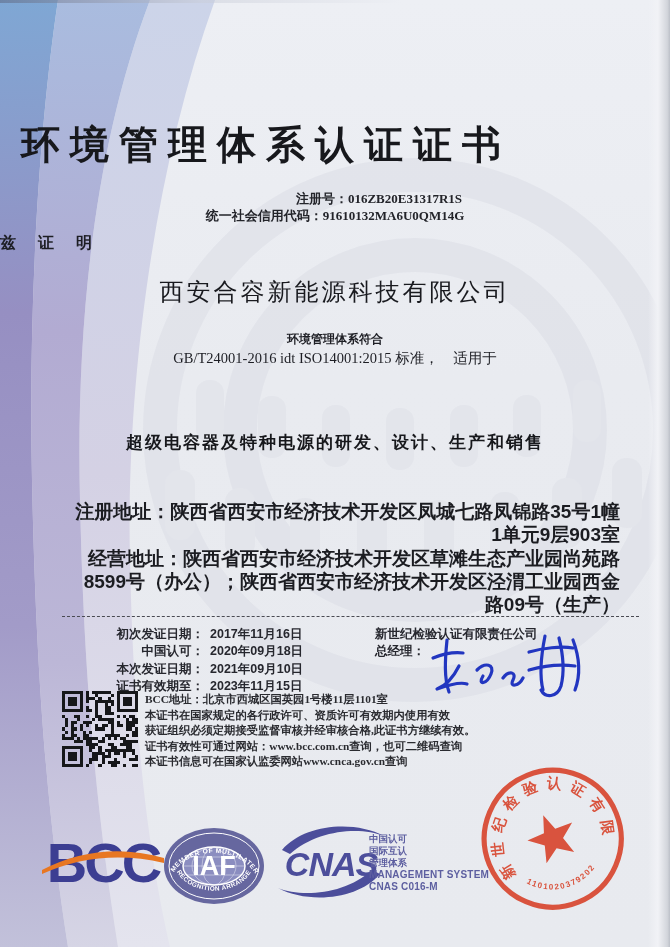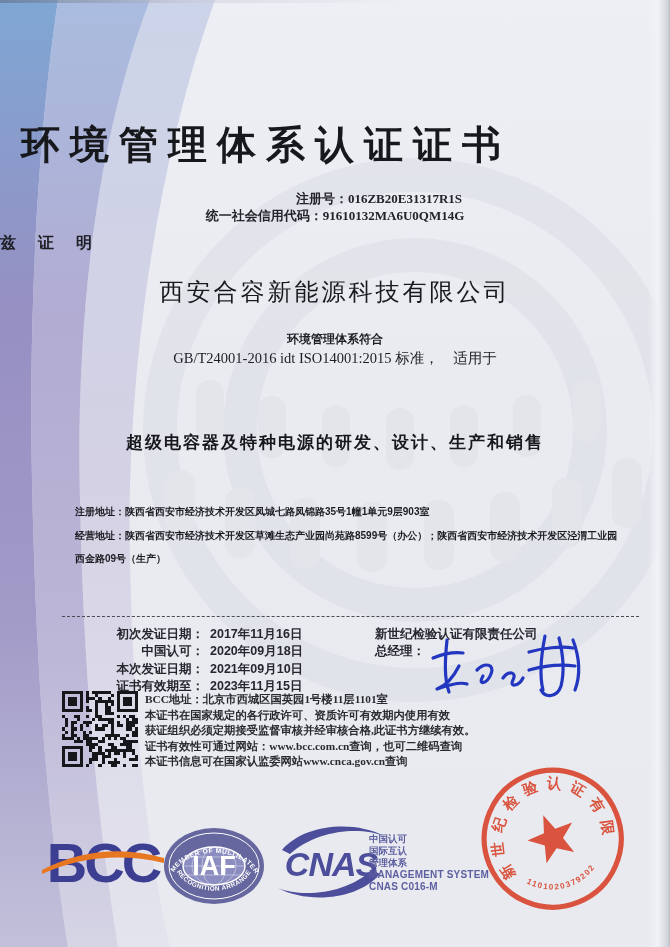--- a/index.html
+++ b/index.html
@@ -24,21 +24,21 @@
   .certify{left:0;top:233px;width:670px;font-family:"Liberation Serif",serif;
         font-weight:bold;font-size:16px;letter-spacing:9px;color:#1d1e24;}
   .company{left:0;top:276px;width:670px;text-align:center;font-family:"Liberation Serif",serif;
         font-size:24px;font-weight:500;letter-spacing:3px;color:#191a1f;}
   .conform{left:0;top:331px;width:670px;text-align:center;font-family:"Liberation Serif",serif;
         font-weight:bold;font-size:12px;color:#1d1e24;}
   .standard{left:0;top:349px;width:670px;text-align:center;font-family:"Liberation Serif",serif;
         font-weight:normal;font-size:14.5px;color:#1d1e24;}
   .scope{left:0;top:431px;width:670px;text-align:center;font-family:"Liberation Serif",serif;
         font-weight:bold;font-size:17px;letter-spacing:2px;color:#17181c;}
-  .addr{left:75px;top:500px;width:545px;text-align:left;font-weight:bold;font-size:10px;
+  .addr{left:75px;top:500px;width:545px;text-align:right;font-weight:bold;font-size:19px;
         line-height:23px;color:#1b1c21;}
   .addr p{margin:0 0 1px 0;}
   .dashes{left:62px;top:616px;width:577px;border-top:1.6px dashed #4a4b52;}
   .dates{left:92px;top:626px;width:280px;font-weight:bold;font-size:12.5px;color:#26272e;}
   .date-row{display:flex;line-height:17.4px;}
   .date-row .lab{width:112px;text-align:right;}
   .date-row .val{padding-left:6px;}
   .issuer{left:375px;top:626px;width:250px;font-weight:bold;font-size:12.5px;color:#26272e;line-height:17px;}
   .sig{left:425px;top:626px;}
   .qr{left:62px;top:691px;}

